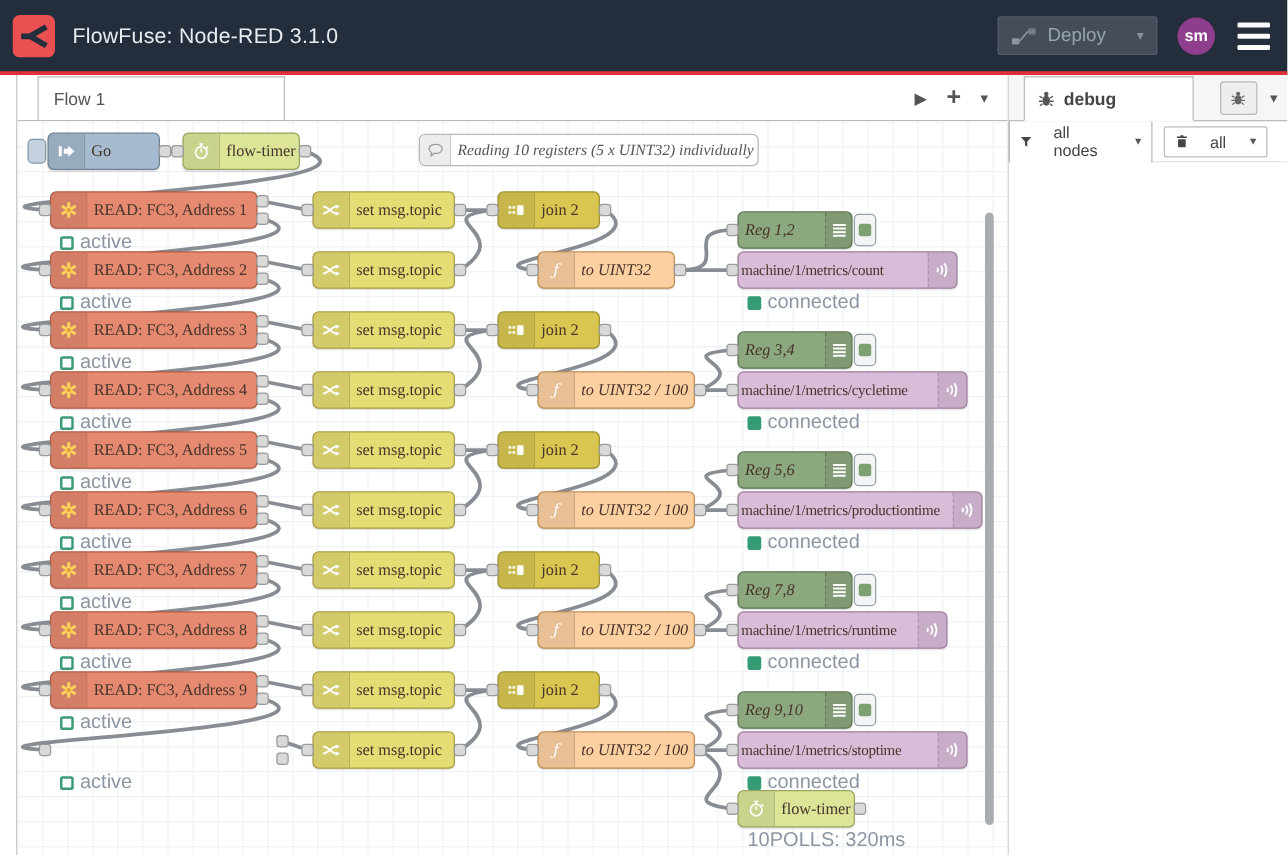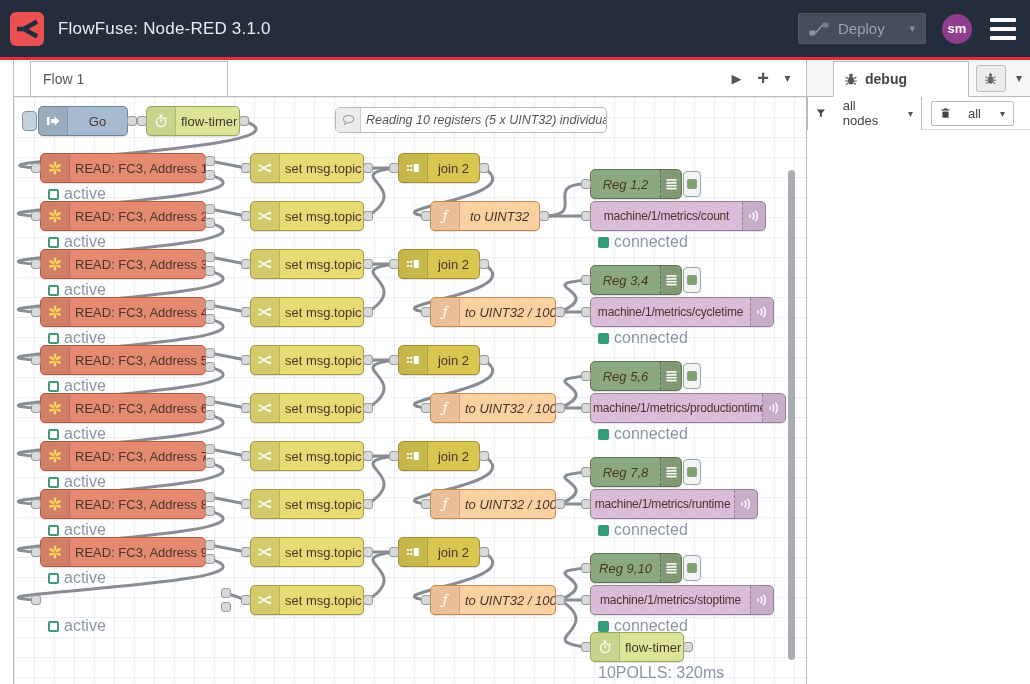--- a/index.html
+++ b/index.html
@@ -27,41 +27,41 @@
   #btn-add{font-size:20px;font-weight:bold;}
   #btn-tabcaret{font-size:12px;}
   
   #canvas{position:relative;flex:1;overflow:hidden;background:#fff;
     background-image:linear-gradient(#eaeff5 1px,transparent 1px),linear-gradient(90deg,#eaeff5 1px,transparent 1px);
     background-size:20px 20px;}
   #wires{position:absolute;left:0;top:0;z-index:1;}
   .node{position:absolute;height:30px;border-radius:5px;border:1px solid;box-sizing:border-box;display:flex;align-items:center;z-index:2;font-size:13px;color:#46352c;cursor:pointer;box-shadow:0 1px 1px rgba(0,0,0,.12);}
   .icon-region{width:28px;align-self:stretch;background:rgba(0,0,0,.08);border-right:1px solid rgba(0,0,0,.12);display:flex;align-items:center;justify-content:center;border-radius:4px 0 0 4px;}
   .icon-region.right{border-right:none;border-left:1px dashed rgba(0,0,0,.25);border-radius:0 4px 4px 0;}
-  .lbl{flex:1;text-align:center;padding:0 5px;white-space:nowrap;overflow:hidden;}
+  .lbl{flex:1;padding:0 5px;white-space:nowrap;overflow:hidden;font-family:Liberation Serif, serif;}
   .t-function .lbl,.t-debug .lbl,.t-comment .lbl{font-style:italic;}
   .t-comment{height:26px;box-shadow:none;}
   .t-comment .lbl{color:#555;font-size:12.5px;}
   .t-comment .icon-region{width:24px;background:#ececec;border-right:1px solid #ccc;}
   .t-mqtt .lbl{font-size:12px;letter-spacing:-.2px;padding:0 2px;}
   .t-mqtt .icon-region.right{width:22px;}
   .t-debug .icon-region.right{width:20px;}
   .port{position:absolute;width:10px;height:10px;background:#d9d9d9;border:1px solid #999;border-radius:3px;box-sizing:border-box;z-index:3;cursor:crosshair;}
   .inject-btn{position:absolute;width:15px;height:20px;background:#c3d2de;border:1px solid #8097a8;border-radius:4px;z-index:2;cursor:pointer;box-sizing:border-box;}
   .status{position:absolute;z-index:2;display:flex;align-items:center;gap:5px;font-size:16px;color:#8c96a3;white-space:nowrap;}
   .status .sq{width:11px;height:11px;border-radius:2px;box-sizing:border-box;}
   .status .ring{border:2.5px solid #3d9c76;background:#fff;}
   .status .dot{background:#359b74;}
   .dbg-toggle{position:absolute;width:18px;height:26px;background:#f2f4f6;border:1px solid #99a2ab;border-radius:4px;z-index:2;display:flex;align-items:center;justify-content:center;cursor:pointer;box-sizing:border-box;}
   .dbg-toggle .inner{width:10px;height:10px;background:#7fa071;border-radius:2px;}
   #vscroll{position:absolute;width:7px;border-radius:4px;background:#a9adb2;z-index:6;cursor:pointer;}
   
   #sidebar{width:223px;border-left:1px solid #bbb;display:flex;flex-direction:column;background:#fff;}
   #sb-tabs{height:36px;border-bottom:1px solid #bbb;background:#f6f6f6;display:flex;align-items:center;position:relative;}
-  #debug-tab{width:136px;height:36px;margin-left:26px;background:#fff;border:1px solid #bbb;border-bottom:1px solid #fff;position:relative;top:1px;display:flex;align-items:center;gap:7px;padding-left:10px;font-size:14px;font-weight:bold;color:#444;box-sizing:border-box;cursor:pointer;}
+  #debug-tab{width:136px;height:36px;margin-left:12px;background:#fff;border:1px solid #bbb;border-bottom:1px solid #fff;position:relative;top:1px;display:flex;align-items:center;gap:7px;padding-left:10px;font-size:14px;font-weight:bold;color:#444;box-sizing:border-box;cursor:pointer;}
   #sb-tab-btns{position:absolute;right:8px;display:flex;align-items:center;gap:10px;}
   #sb-bug-btn{width:28px;height:25px;background:#ededed;border:1px solid #bbb;border-radius:3px;display:flex;align-items:center;justify-content:center;cursor:pointer;}
   #sb-caret{color:#555;font-size:12px;cursor:pointer;}
   #filter-row{height:32px;border-bottom:1px solid #ddd;display:flex;align-items:center;justify-content:flex-end;gap:9px;padding-right:16px;}
   .filter-btn{display:flex;align-items:center;gap:17px;border:1px solid #bbb;border-radius:2px;background:#fff;padding:4px 8px;font-size:13px;color:#444;cursor:pointer;}
   .filter-btn .fcaret{font-size:10px;color:#555;margin-left:2px;}
   #debug-body{flex:1;background:#fff;}
   svg{display:block;}
 </style>
 </head>

